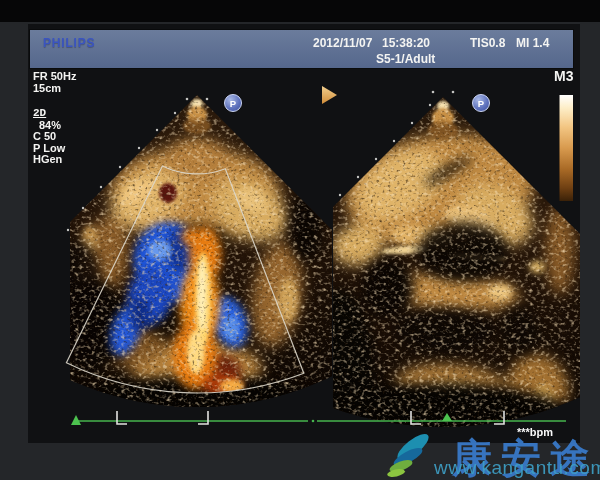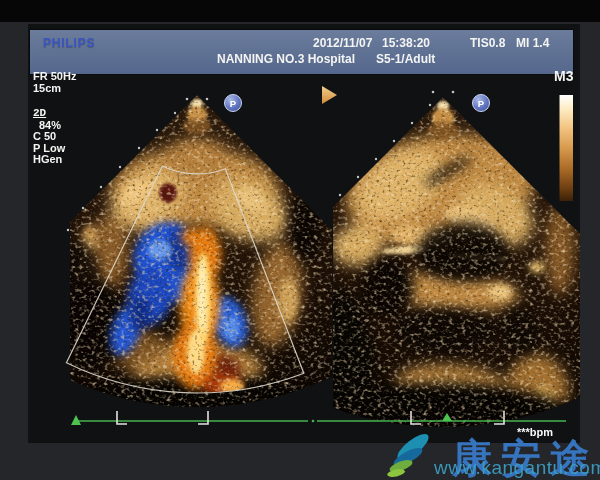--- a/index.html
+++ b/index.html
@@ -9,21 +9,21 @@
     font-family:"Liberation Sans",sans-serif;
     -webkit-font-smoothing:antialiased;
   }
   .abs{position:absolute;}
   .txt{color:#f4f4f2;font-weight:bold;white-space:nowrap;}
   #top-strip{left:0;top:0;width:600px;height:22px;background:#060607;}
   #canvas{left:28px;top:24px;width:552px;height:419px;background:#101113;}
   #scene{left:0;top:0;width:600px;height:480px;pointer-events:none;}
   
   #header-bar{
-    left:30px;top:30px;width:543px;height:44px;
+    left:30px;top:30px;width:543px;height:38px;
     background:linear-gradient(#6b7c9c,#55678c);
     box-shadow:0 0 0 1px rgba(0,0,0,.35);
     text-align:center;
   }
   #header-bar .txt{font-size:12px;}
   .brand{left:13px;top:6px;font-size:13.5px;letter-spacing:.8px;color:#3a54c0 !important;
          text-shadow:0 1px 1px rgba(0,0,0,.25);}
   .hdr-date{left:283px;top:6px;}
   .hdr-time{left:352px;top:6px;}
   .hdr-tis{left:440px;top:6px;}
@@ -273,21 +273,20 @@
     <path d="M504,411 L504,424 L494,424"></path>
   </g>
 </svg>
 
 <div id="header-bar" class="abs">
   <span class="abs txt brand">PHILIPS</span>
   <span class="abs txt hdr-date">2012/11/07</span>
   <span class="abs txt hdr-time">15:38:20</span>
   <span class="abs txt hdr-tis">TIS0.8</span>
   <span class="abs txt hdr-mi">MI 1.4</span>
-  <span class="abs txt hdr-hospital">NANNING NO.3 Hospital</span>
   <span class="abs txt hdr-preset">S5-1/Adult</span>
 </div>
 
 <div id="params" class="abs">
   <div>FR 50Hz</div>
   <div>15cm</div>
   <div class="p-spacer"></div>
   <div><span class="p-mode">2D</span></div>
   <div class="p-gain">84%</div>
   <div>C 50</div>

